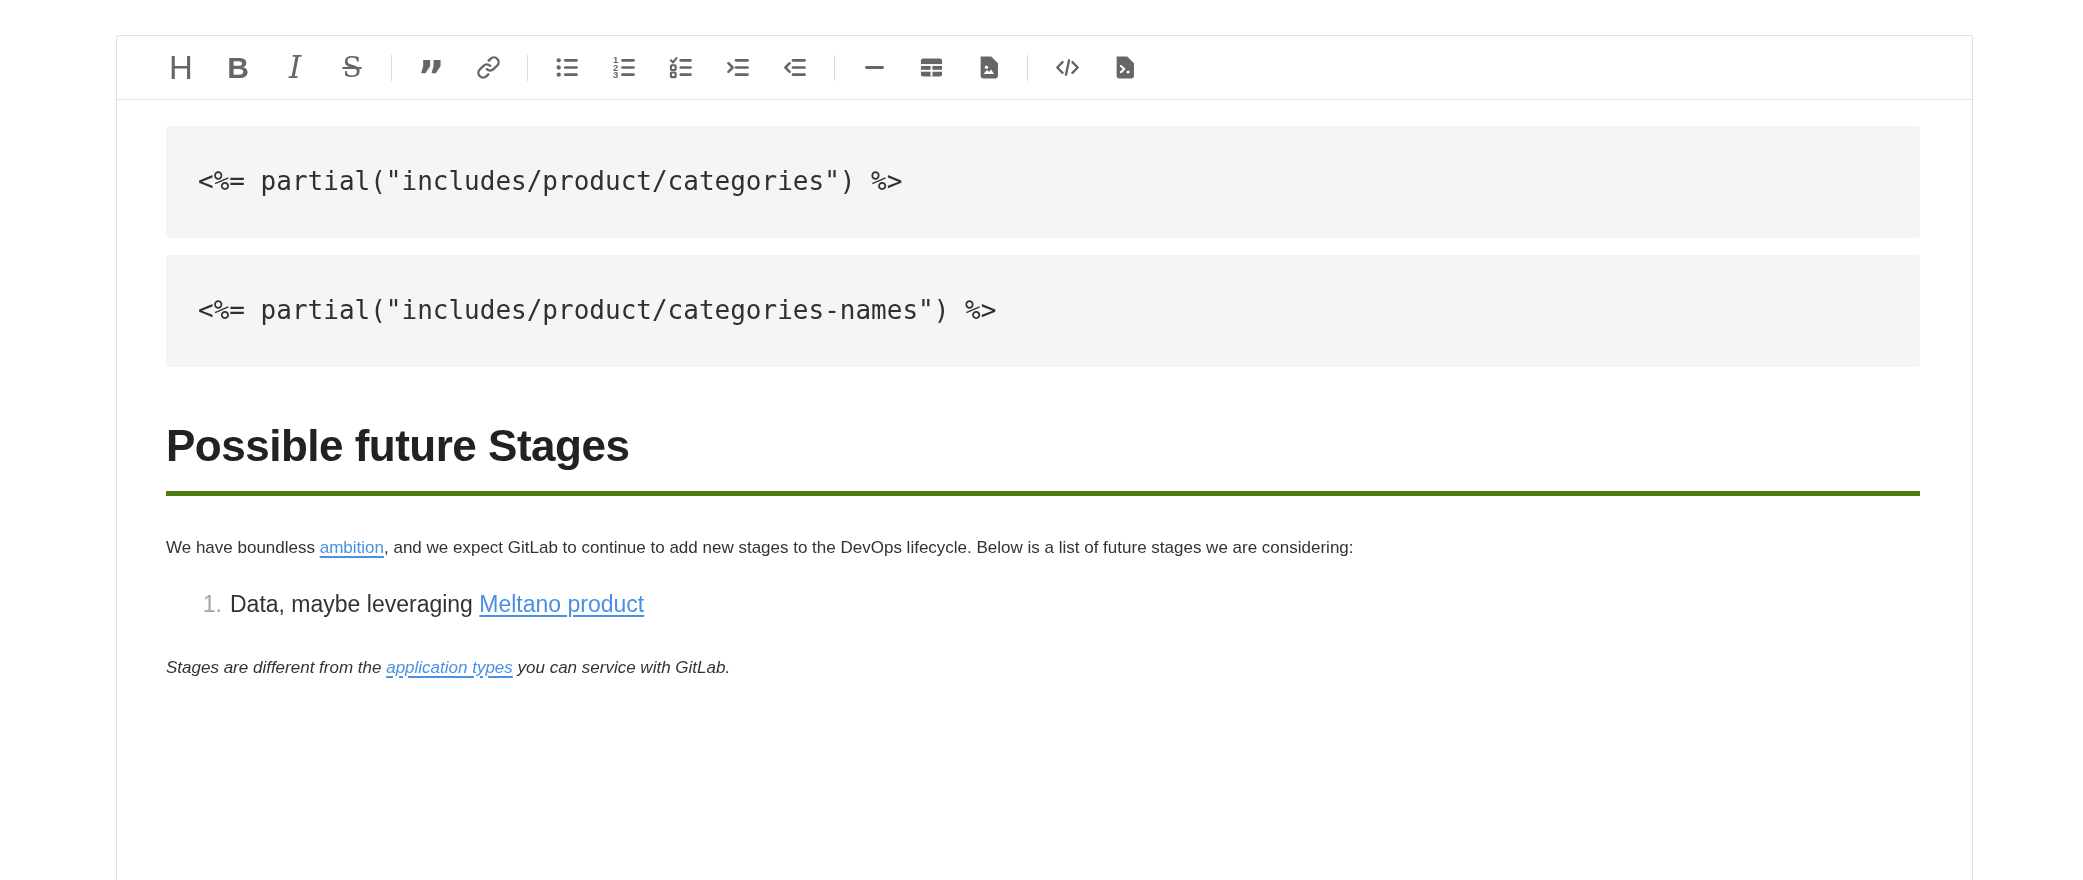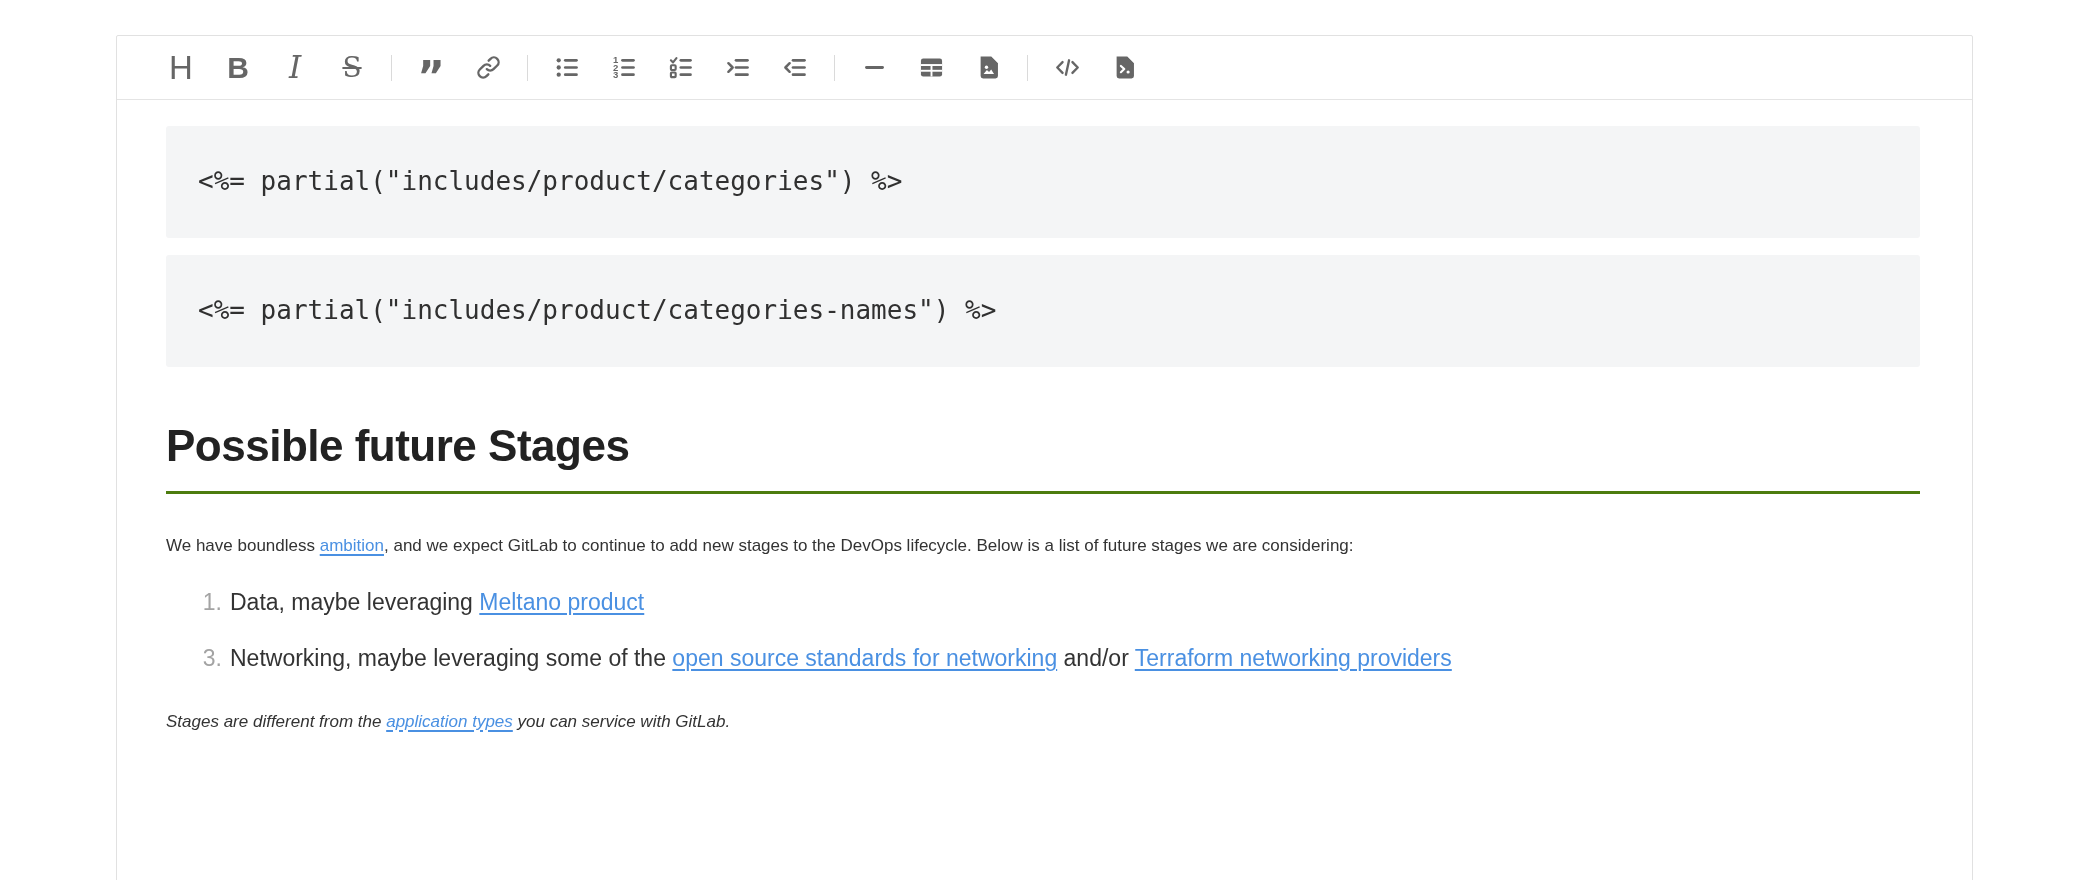--- a/index.html
+++ b/index.html
@@ -71,21 +71,21 @@
   }
   pre.codeblock.last { margin-bottom: 0; }
   h2.section-heading {
     font-size: 44px;
     line-height: 50px;
     font-weight: 700;
     color: var(--heading);
     letter-spacing: -0.5px;
     margin: 54px 0 0 0;
     padding-bottom: 20px;
-    border-bottom: 3px solid #4d7c0f;
+    border-bottom: 5px solid #4d7c0f;
   }
   p.body-para {
     font-size: 17px;
     line-height: 40px;
     margin: 32px 0 0 0;
   }
   p.outro-para { margin-top: 24px; font-style: italic; }
   a.inline-link {
     color: var(--link);
     text-decoration: underline;
@@ -239,19 +239,18 @@
     <pre class="codeblock"><code>&lt;%= partial("includes/product/categories") %&gt;</code></pre>
 
     <pre class="codeblock last"><code>&lt;%= partial("includes/product/categories-names") %&gt;</code></pre>
 
     <h2 class="section-heading">Possible future Stages</h2>
 
     <p class="body-para"><span>We have boundless </span><a class="inline-link">ambition</a><span>, and we expect GitLab to continue to add new stages to the DevOps lifecycle. Below is a list of future stages we are considering:</span></p>
 
     <ol class="stages-list">
       <li><span class="li-marker">1.</span><span>Data, maybe leveraging </span><a class="inline-link">Meltano product</a></li>
-      <li><span class="li-marker">3.</span><span>Networking, maybe leveraging some of the </span><a class="inline-link">open source standards for networking</a><span> and/or </span><a class="inline-link">Terraform networking providers</a></li>
     </ol>
 
     <p class="body-para outro-para"><span>Stages are different from the </span><a class="inline-link">application types</a><span> you can service with GitLab.</span></p>
 
   </div>
 </div>
 
 </body></html>

